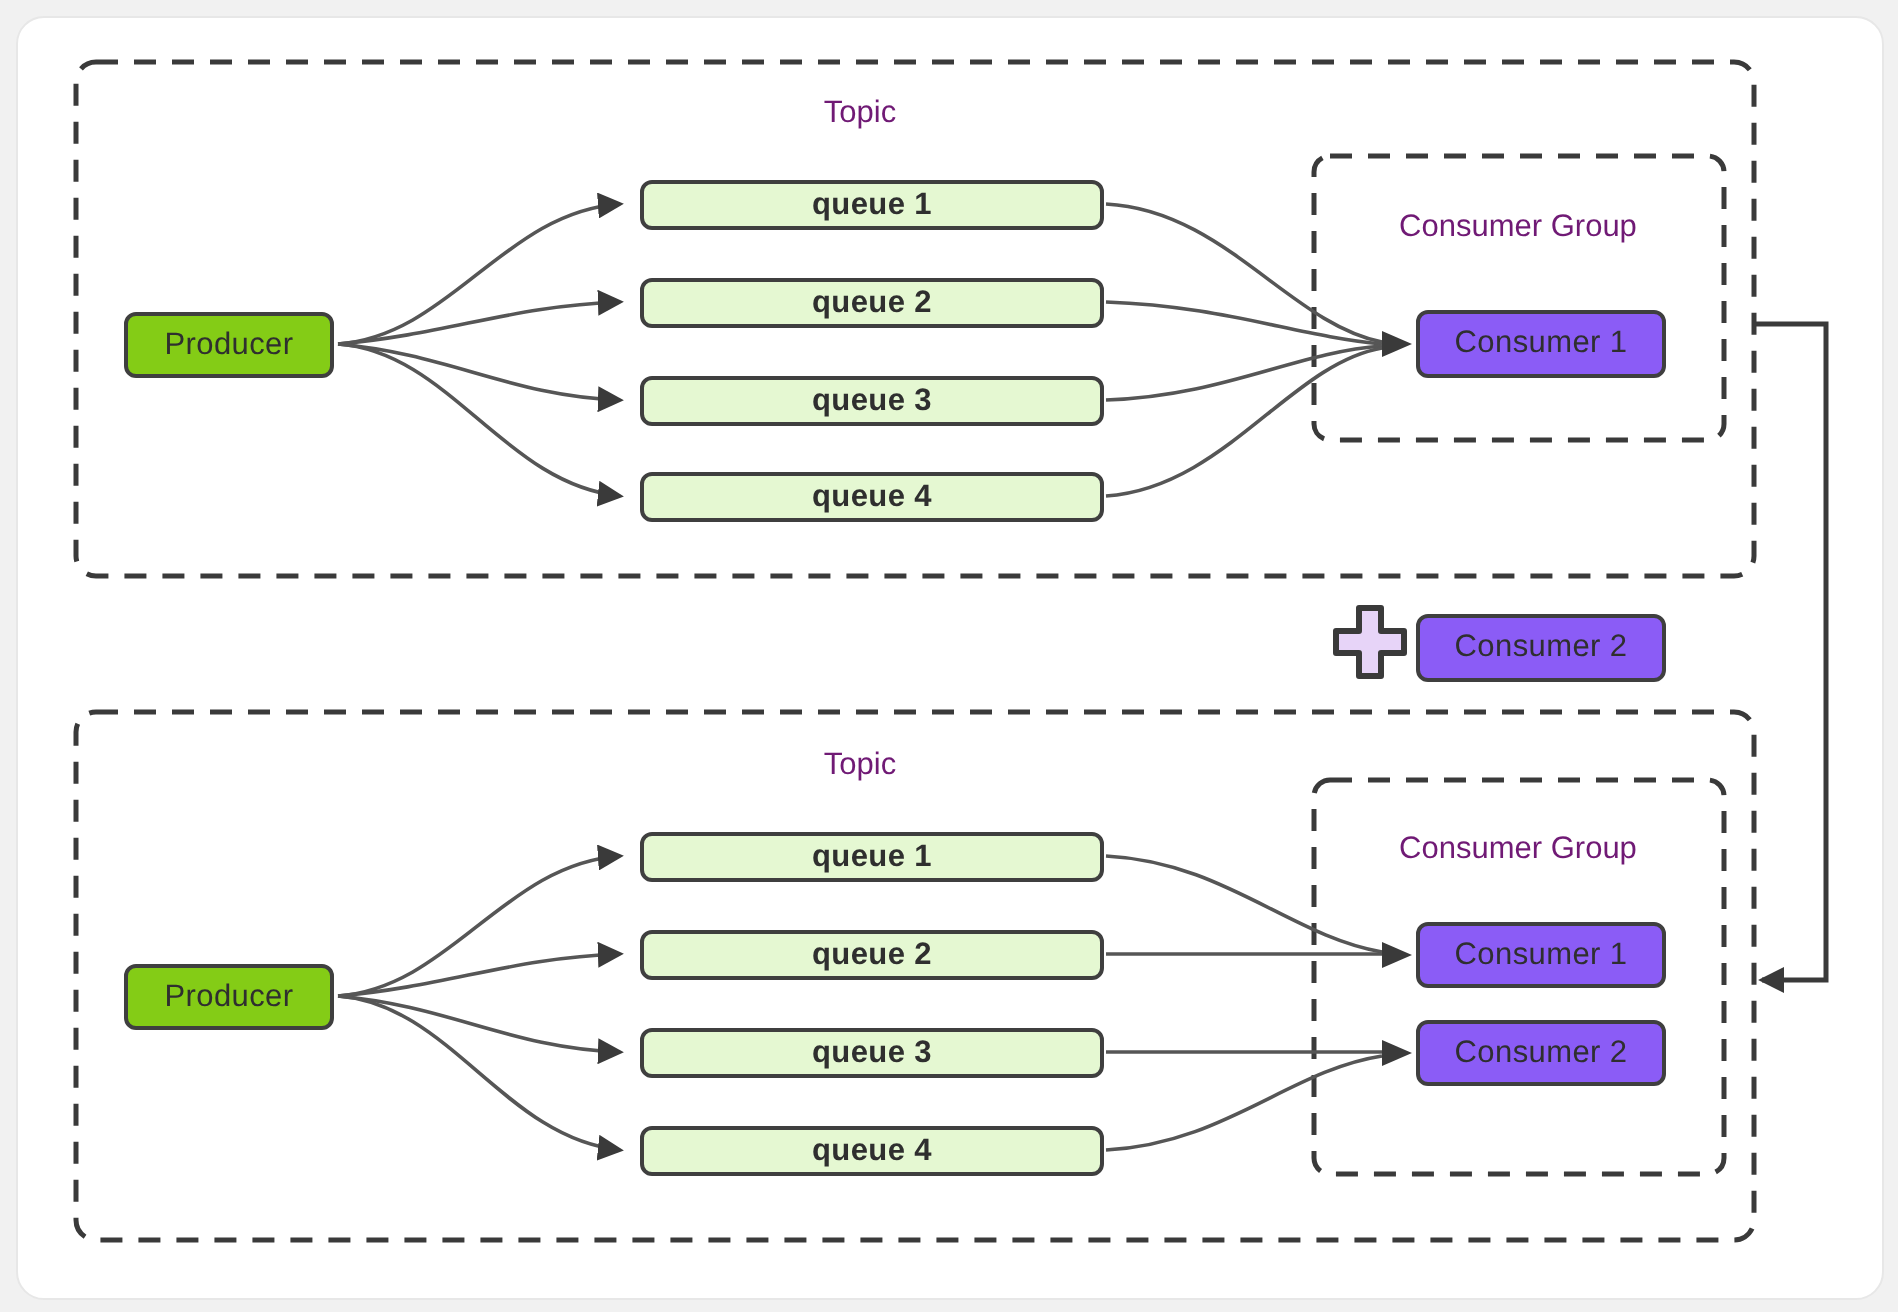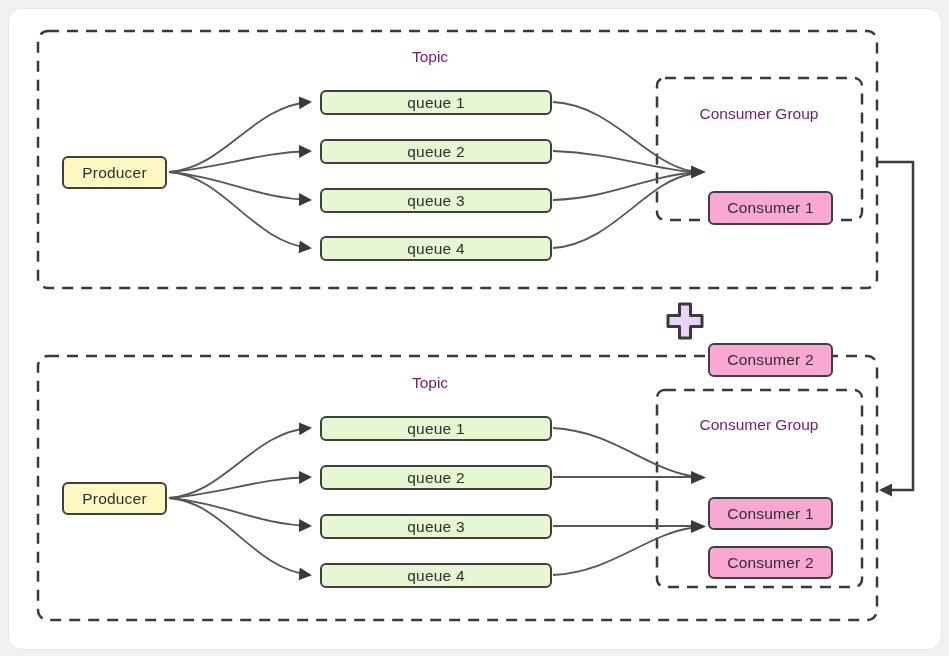--- a/index.html
+++ b/index.html
@@ -18,23 +18,23 @@
   .curve{fill:none;stroke:#565656;stroke-width:1.8;}
   .connector{fill:none;stroke:#3a3a3a;stroke-width:2.5;}
   .ahead{fill:#3a3a3a;stroke:none;}
 
   .node{
     position:absolute;box-sizing:border-box;
     border:2.5px solid #3f3f3f;border-radius:6px;
     display:flex;align-items:center;justify-content:center;
     font-size:15.5px;color:#2f2f2f;letter-spacing:.2px;
   }
-  .producer{background:#fef9c3;}
-  .queue{background:#e5f8d2;}
-  .consumer{background:#f9a8d4;margin-top:36px;}
+  .producer{background:#84cc16;}
+  .queue{background:#e5f8d2;font-weight:bold;}
+  .consumer{background:#8b5cf6;}
 
   .floating-label{
     position:absolute;font-size:15.5px;color:#701a75;text-align:center;
     white-space:nowrap;
   }
 
   
   .topic-top{left:380px;top:48px;width:100px;}
   .producer-top{left:62px;top:156px;width:105px;height:33px;}
   .qt1{left:320px;top:90px;width:232px;height:25px;}

